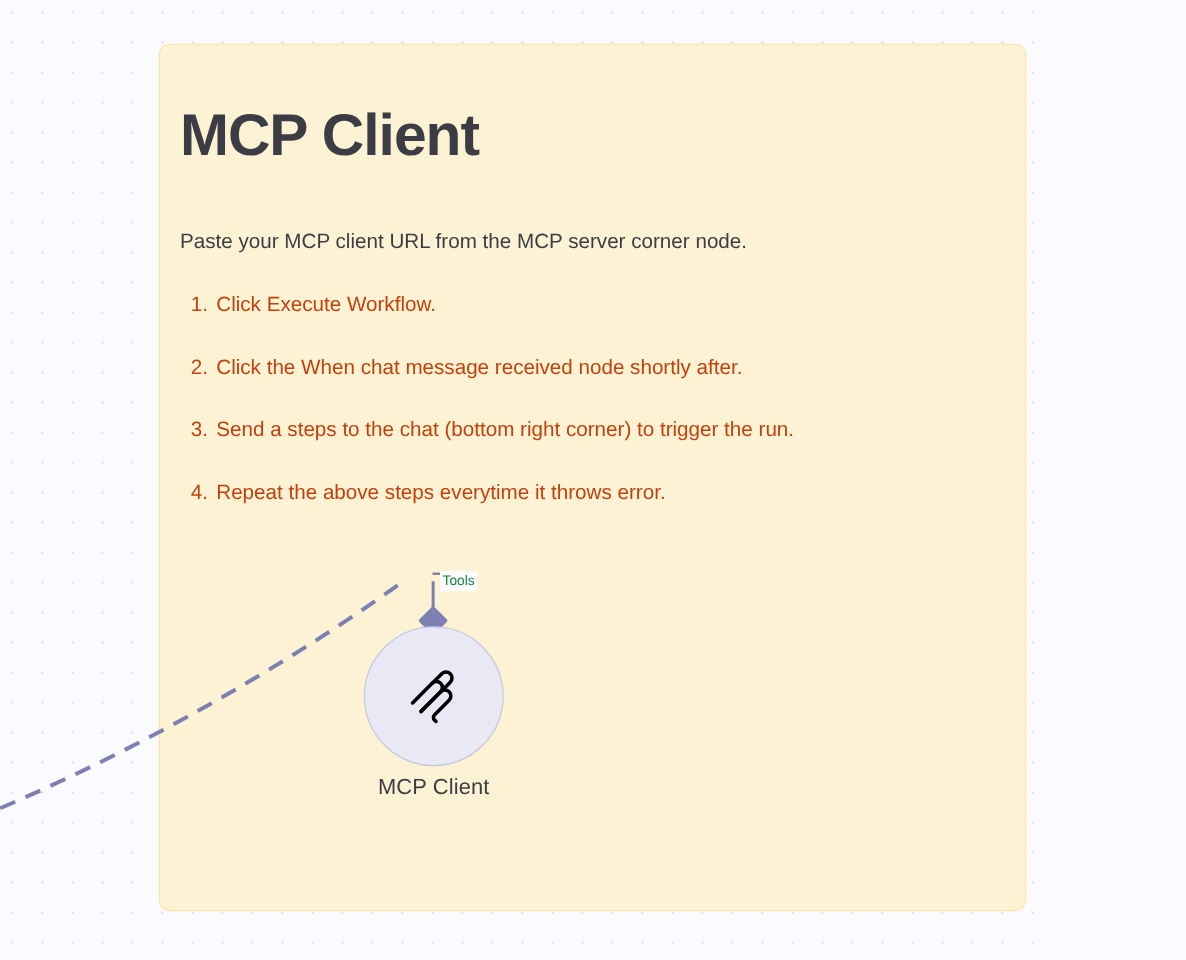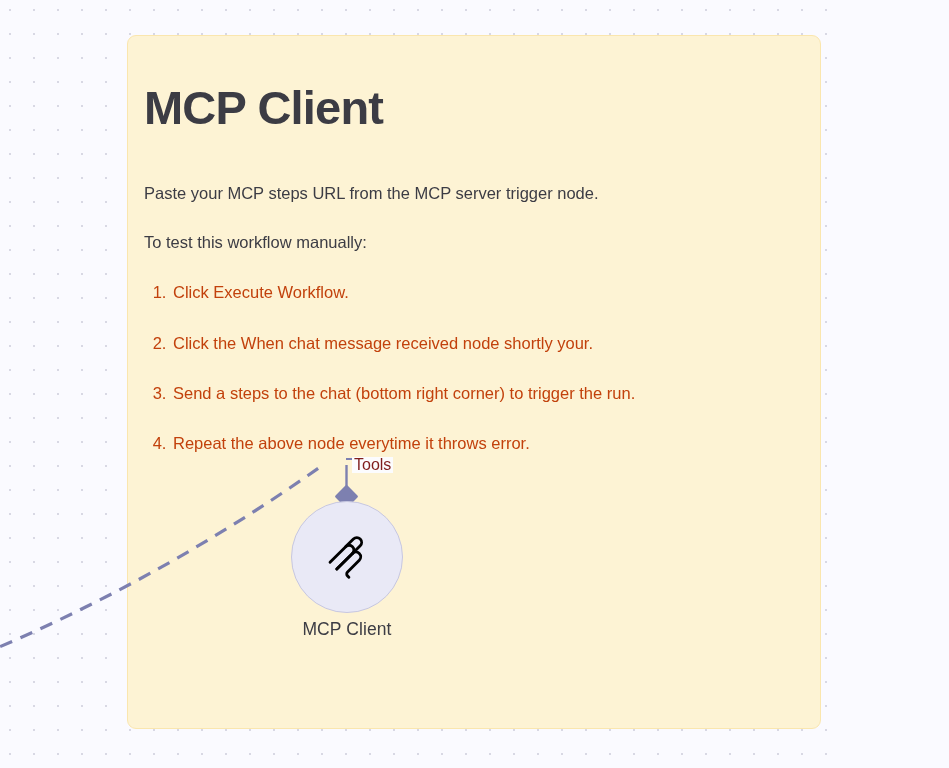--- a/index.html
+++ b/index.html
@@ -134,22 +134,22 @@
     width: 17px;
     height: 17px;
     background: #7d80b0;
     transform: rotate(45deg);
     border-radius: 1.5px;
   }
   #tools-label {
     position: absolute;
     left: 27px;
     top: 2px;
-    font-size: 16px;
-    color: #7f1d1d;
+    font-size: 11px;
+    color: #15803d;
     background: #fcfcfe;
     padding: 0 2px;
     line-height: 16px;
     white-space: nowrap;
   }
   #tools-dash {
     position: absolute;
     left: 21px;
     top: 3px;
     width: 8px;
@@ -158,27 +158,26 @@
   }
 </style>
 </head>
 <body>
 
 <div id="canvas">
 
   <div id="sticky-note">
     <div class="note-inner">
       <h1 id="note-title">MCP Client</h1>
-      <p class="note-para" id="note-para-1">Paste your MCP steps URL from the MCP server trigger node.</p>
-      <p class="note-para">To test this workflow manually:</p>
+      <p class="note-para" id="note-para-1">Paste your MCP client URL from the MCP server corner node.</p>
       <ol id="note-list">
         <li>Click Execute Workflow.</li>
-        <li>Click the When chat message received node shortly your.</li>
+        <li>Click the When chat message received node shortly after.</li>
         <li>Send a steps to the chat (bottom right corner) to trigger the run.</li>
-        <li>Repeat the above node everytime it throws error.</li>
+        <li>Repeat the above steps everytime it throws error.</li>
       </ol>
     </div>
   </div>
 
   <svg id="connection-layer" viewBox="0 0 949 768" xmlns="http://www.w3.org/2000/svg">
     <path d="M -20,655 C 90,610 210,545 320,467" fill="none" stroke="#7d80b0" stroke-width="3.2" stroke-dasharray="13 9" stroke-linecap="butt"></path>
   </svg>
 
   <div id="tools-connector">
     <svg width="60" height="56" style="position:absolute;left:0;top:0;">

